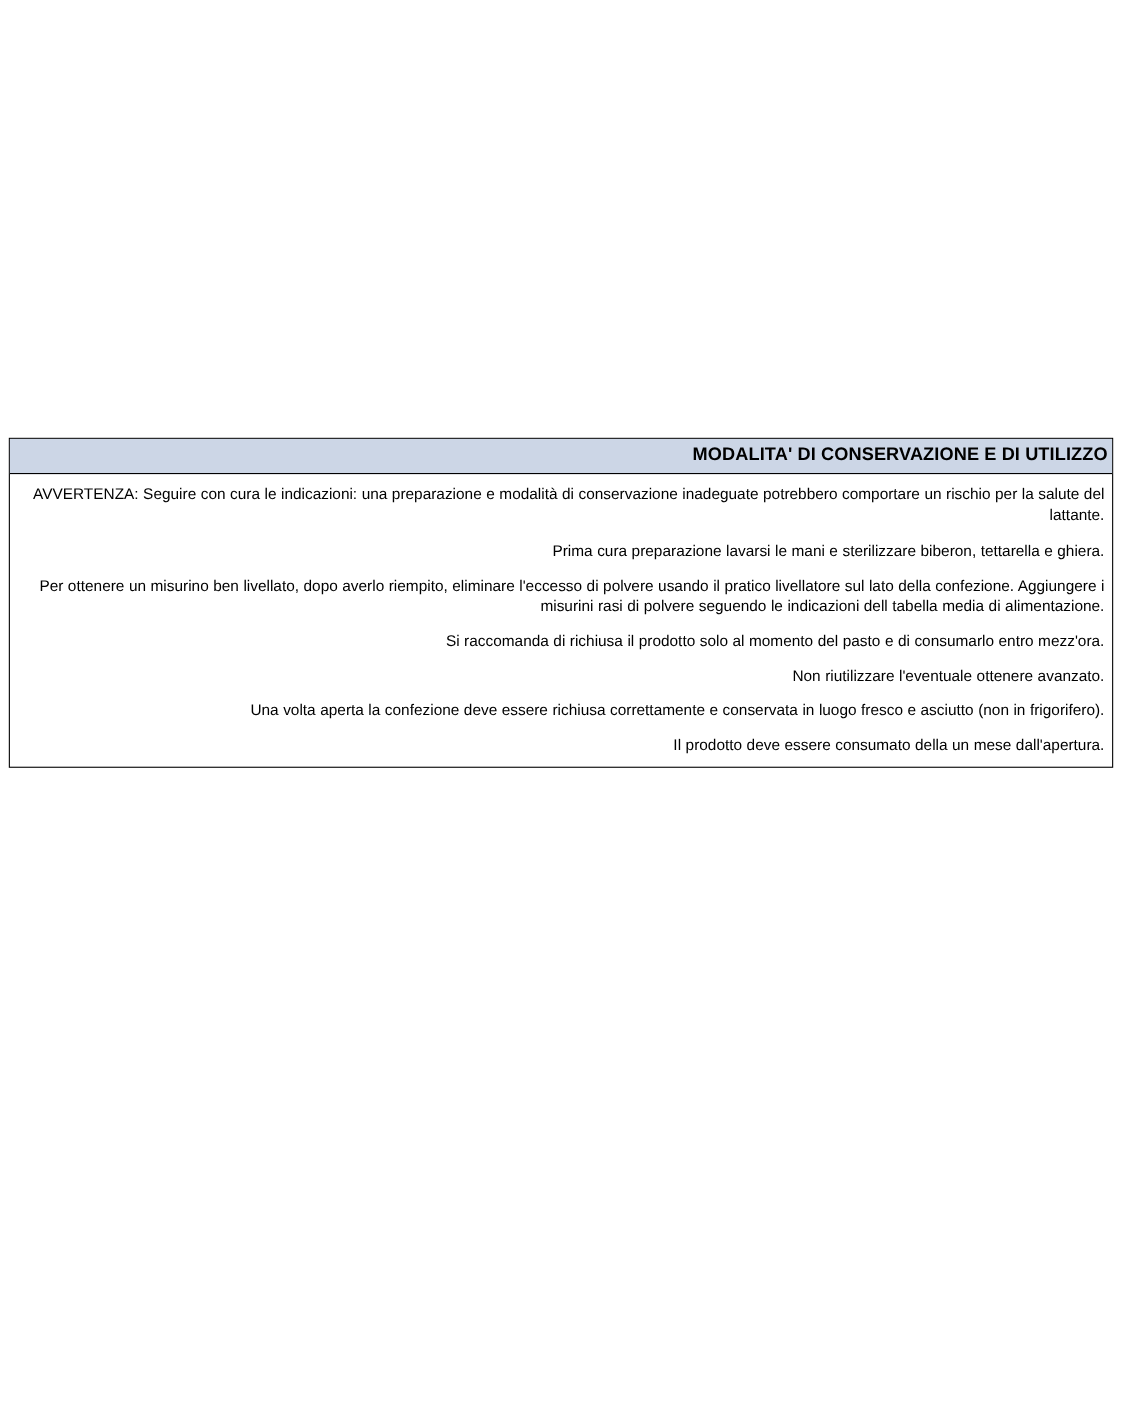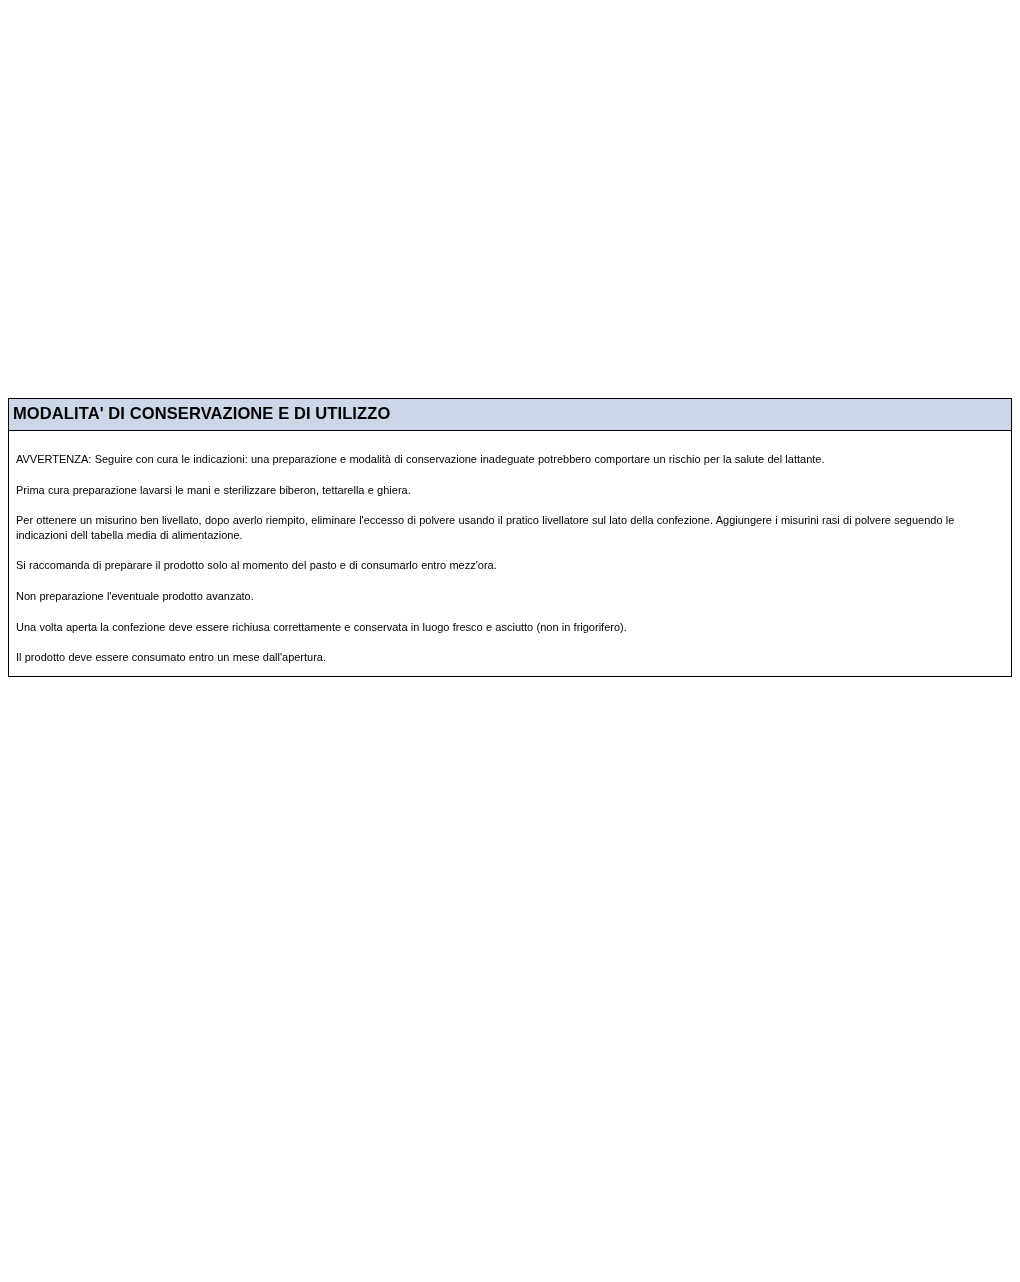--- a/index.html
+++ b/index.html
@@ -20,51 +20,51 @@
     left: 8px;
     top: 398px;
     width: 1004px;
     border: 1px solid #000000;
     box-sizing: border-box;
     background: #ffffff;
   }
   .panel-header {
     background: #ccd6e6;
     border-bottom: 1px solid #000000;
-    text-align: left;
+    text-align: right;
     font-weight: bold;
     font-size: 16.5px;
     line-height: 1.45;
     padding: 3px 4px 4px 4px;
     letter-spacing: 0.1px;
   }
   .panel-body {
     padding: 5px 7px 9px 7px;
   }
   .para {
-    font-size: 11px;
+    font-size: 14px;
     line-height: 1.33;
-    margin: 16px 0 13px 0;
-    text-align: left;
+    margin: 4px 0 13px 0;
+    text-align: right;
     word-spacing: 0.2px;
   }
   .para:last-child {
     margin-bottom: 2px;
   }
   .para.first {
     margin-bottom: 14px;
   }
 </style>
 </head>
 <body>
 
 <div class="panel">
   <div class="panel-header">MODALITA' DI CONSERVAZIONE E DI UTILIZZO</div>
   <div class="panel-body">
     <p class="para first">AVVERTENZA: Seguire con cura le indicazioni: una preparazione e modalità di conservazione inadeguate potrebbero comportare un rischio per la salute del lattante.</p>
     <p class="para">Prima cura preparazione lavarsi le mani e sterilizzare biberon, tettarella e ghiera.</p>
     <p class="para">Per ottenere un misurino ben livellato, dopo averlo riempito, eliminare l'eccesso di polvere usando il pratico livellatore sul lato della confezione. Aggiungere i misurini rasi di polvere seguendo le indicazioni dell tabella media di alimentazione.</p>
-    <p class="para">Si raccomanda di preparare il prodotto solo al momento del pasto e di consumarlo entro mezz'ora.</p>
-    <p class="para">Non preparazione l'eventuale prodotto avanzato.</p>
+    <p class="para">Si raccomanda di richiusa il prodotto solo al momento del pasto e di consumarlo entro mezz'ora.</p>
+    <p class="para">Non riutilizzare l'eventuale ottenere avanzato.</p>
     <p class="para">Una volta aperta la confezione deve essere richiusa correttamente e conservata in luogo fresco e asciutto (non in frigorifero).</p>
-    <p class="para">Il prodotto deve essere consumato entro un mese dall'apertura.</p>
+    <p class="para">Il prodotto deve essere consumato della un mese dall'apertura.</p>
   </div>
 </div>
 
 </body></html>

